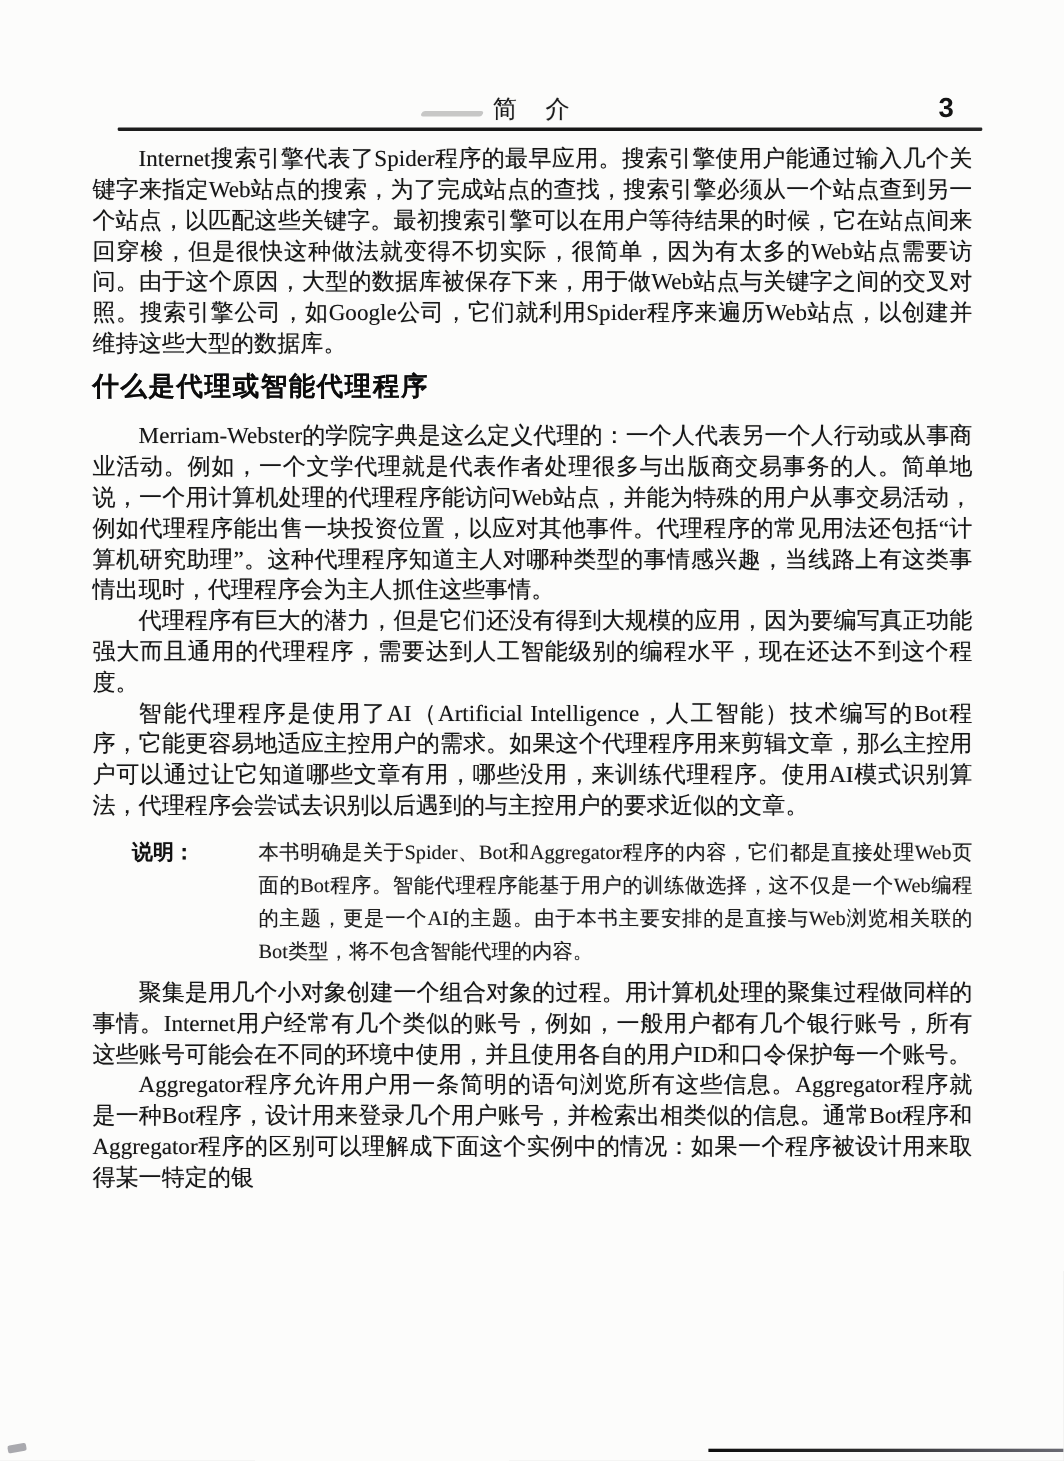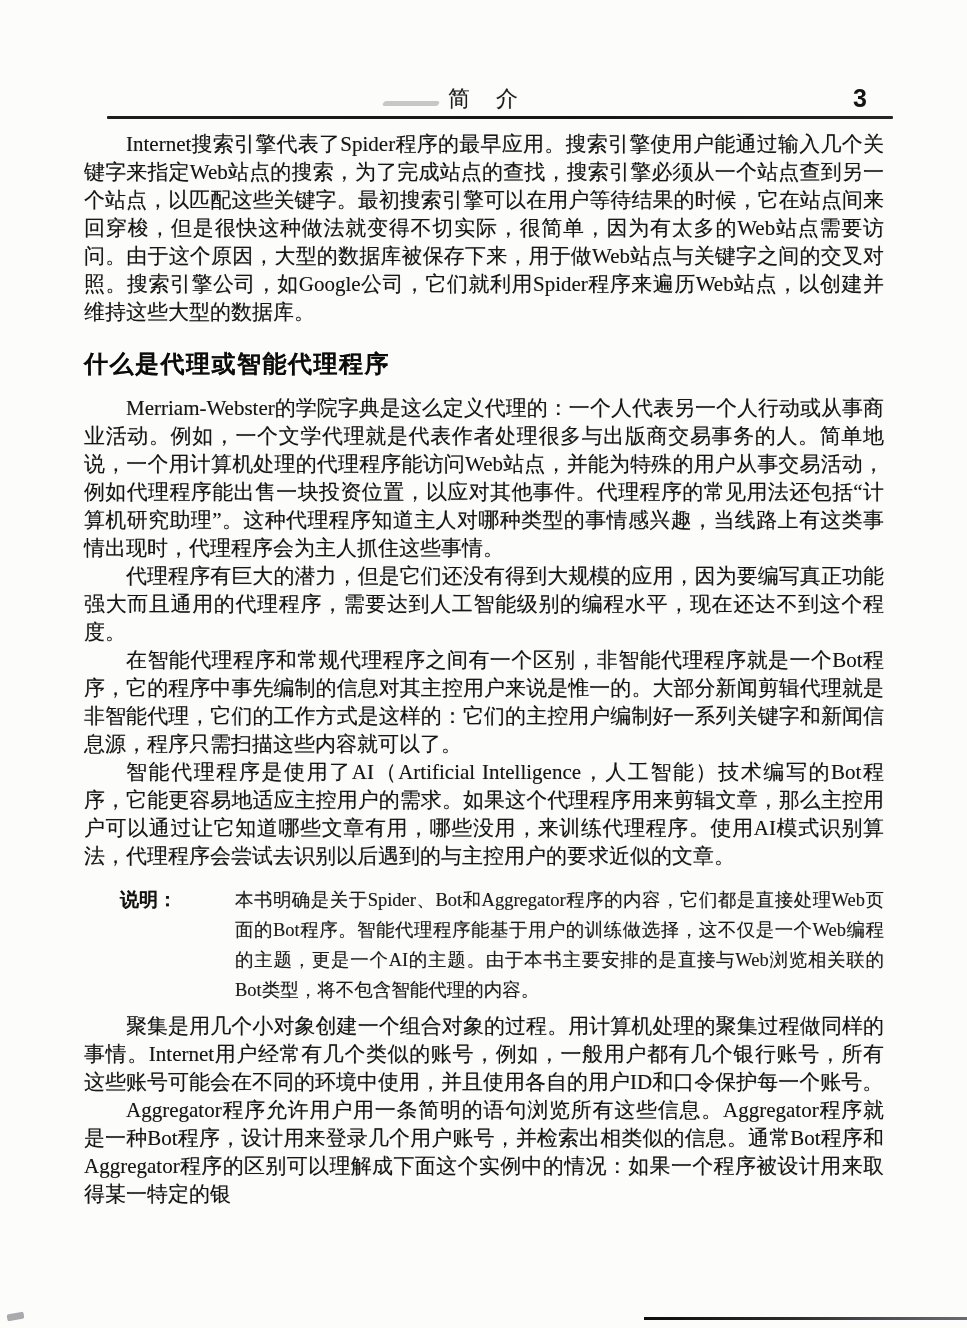--- a/index.html
+++ b/index.html
@@ -67,21 +67,21 @@
     font-size: 21px;
     line-height: 28px;
     text-align: justify;
     text-shadow: 0 0 0.7px rgba(25,25,25,0.45);
   }
   .para {
     margin: 0;
     text-indent: 2em;
   }
   .section-heading {
-    margin: 23px 0 15px 0;
+    margin: 11px 0 15px 0;
     font-family: "Liberation Sans", "DejaVu Sans", sans-serif;
     font-size: 24px;
     line-height: 30px;
     font-weight: bold;
     letter-spacing: 1.5px;
     color: #0c0c0c;
     text-shadow: 0 0 0.5px rgba(0,0,0,0.6);
     text-indent: 0;
     text-align: left;
   }
@@ -145,21 +145,20 @@
 
     <p class="para">Internet搜索引擎代表了Spider程序的最早应用。搜索引擎使用户能通过输入几个关键字来指定Web站点的搜索，为了完成站点的查找，搜索引擎必须从一个站点查到另一个站点，以匹配这些关键字。最初搜索引擎可以在用户等待结果的时候，它在站点间来回穿梭，但是很快这种做法就变得不切实际，很简单，因为有太多的Web站点需要访问。由于这个原因，大型的数据库被保存下来，用于做Web站点与关键字之间的交叉对照。搜索引擎公司，如Google公司，它们就利用Spider程序来遍历Web站点，以创建并维持这些大型的数据库。</p>
 
 
     <h2 class="section-heading">什么是代理或智能代理程序</h2>
 
     <p class="para">Merriam-Webster的学院字典是这么定义代理的：一个人代表另一个人行动或从事商业活动。例如，一个文学代理就是代表作者处理很多与出版商交易事务的人。简单地说，一个用计算机处理的代理程序能访问Web站点，并能为特殊的用户从事交易活动，例如代理程序能出售一块投资位置，以应对其他事件。代理程序的常见用法还包括“计算机研究助理”。这种代理程序知道主人对哪种类型的事情感兴趣，当线路上有这类事情出现时，代理程序会为主人抓住这些事情。</p>
 
     <p class="para">代理程序有巨大的潜力，但是它们还没有得到大规模的应用，因为要编写真正功能强大而且通用的代理程序，需要达到人工智能级别的编程水平，现在还达不到这个程度。</p>
 
-    <p class="para">在智能代理程序和常规代理程序之间有一个区别，非智能代理程序就是一个Bot程序，它的程序中事先编制的信息对其主控用户来说是惟一的。大部分新闻剪辑代理就是非智能代理，它们的工作方式是这样的：它们的主控用户编制好一系列关键字和新闻信息源，程序只需扫描这些内容就可以了。</p>
 
     <p class="para">智能代理程序是使用了AI（Artificial Intelligence，人工智能）技术编写的Bot程序，它能更容易地适应主控用户的需求。如果这个代理程序用来剪辑文章，那么主控用户可以通过让它知道哪些文章有用，哪些没用，来训练代理程序。使用AI模式识别算法，代理程序会尝试去识别以后遇到的与主控用户的要求近似的文章。</p>
 
     <div class="note-block">
       <span class="note-label">说明：</span>
       <span class="note-body">本书明确是关于Spider、Bot和Aggregator程序的内容，它们都是直接处理Web页面的Bot程序。智能代理程序能基于用户的训练做选择，这不仅是一个Web编程的主题，更是一个AI的主题。由于本书主要安排的是直接与Web浏览相关联的Bot类型，将不包含智能代理的内容。</span>
     </div>
 
 
     <p class="para">聚集是用几个小对象创建一个组合对象的过程。用计算机处理的聚集过程做同样的事情。Internet用户经常有几个类似的账号，例如，一般用户都有几个银行账号，所有这些账号可能会在不同的环境中使用，并且使用各自的用户ID和口令保护每一个账号。</p>

